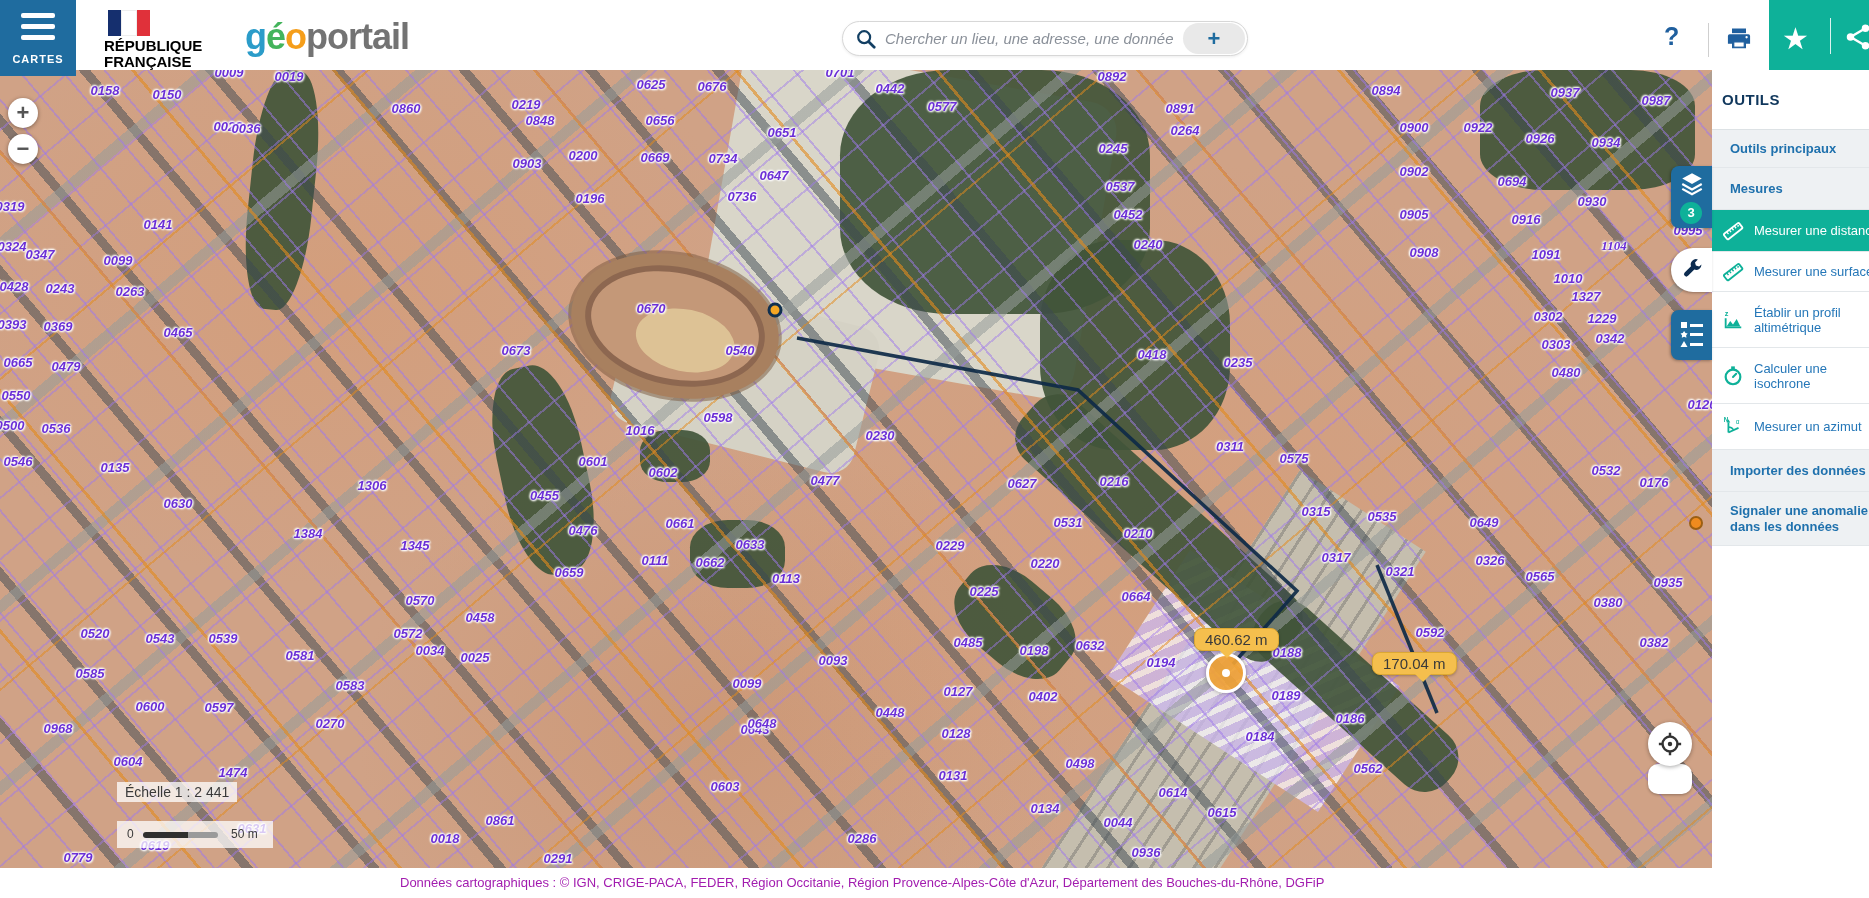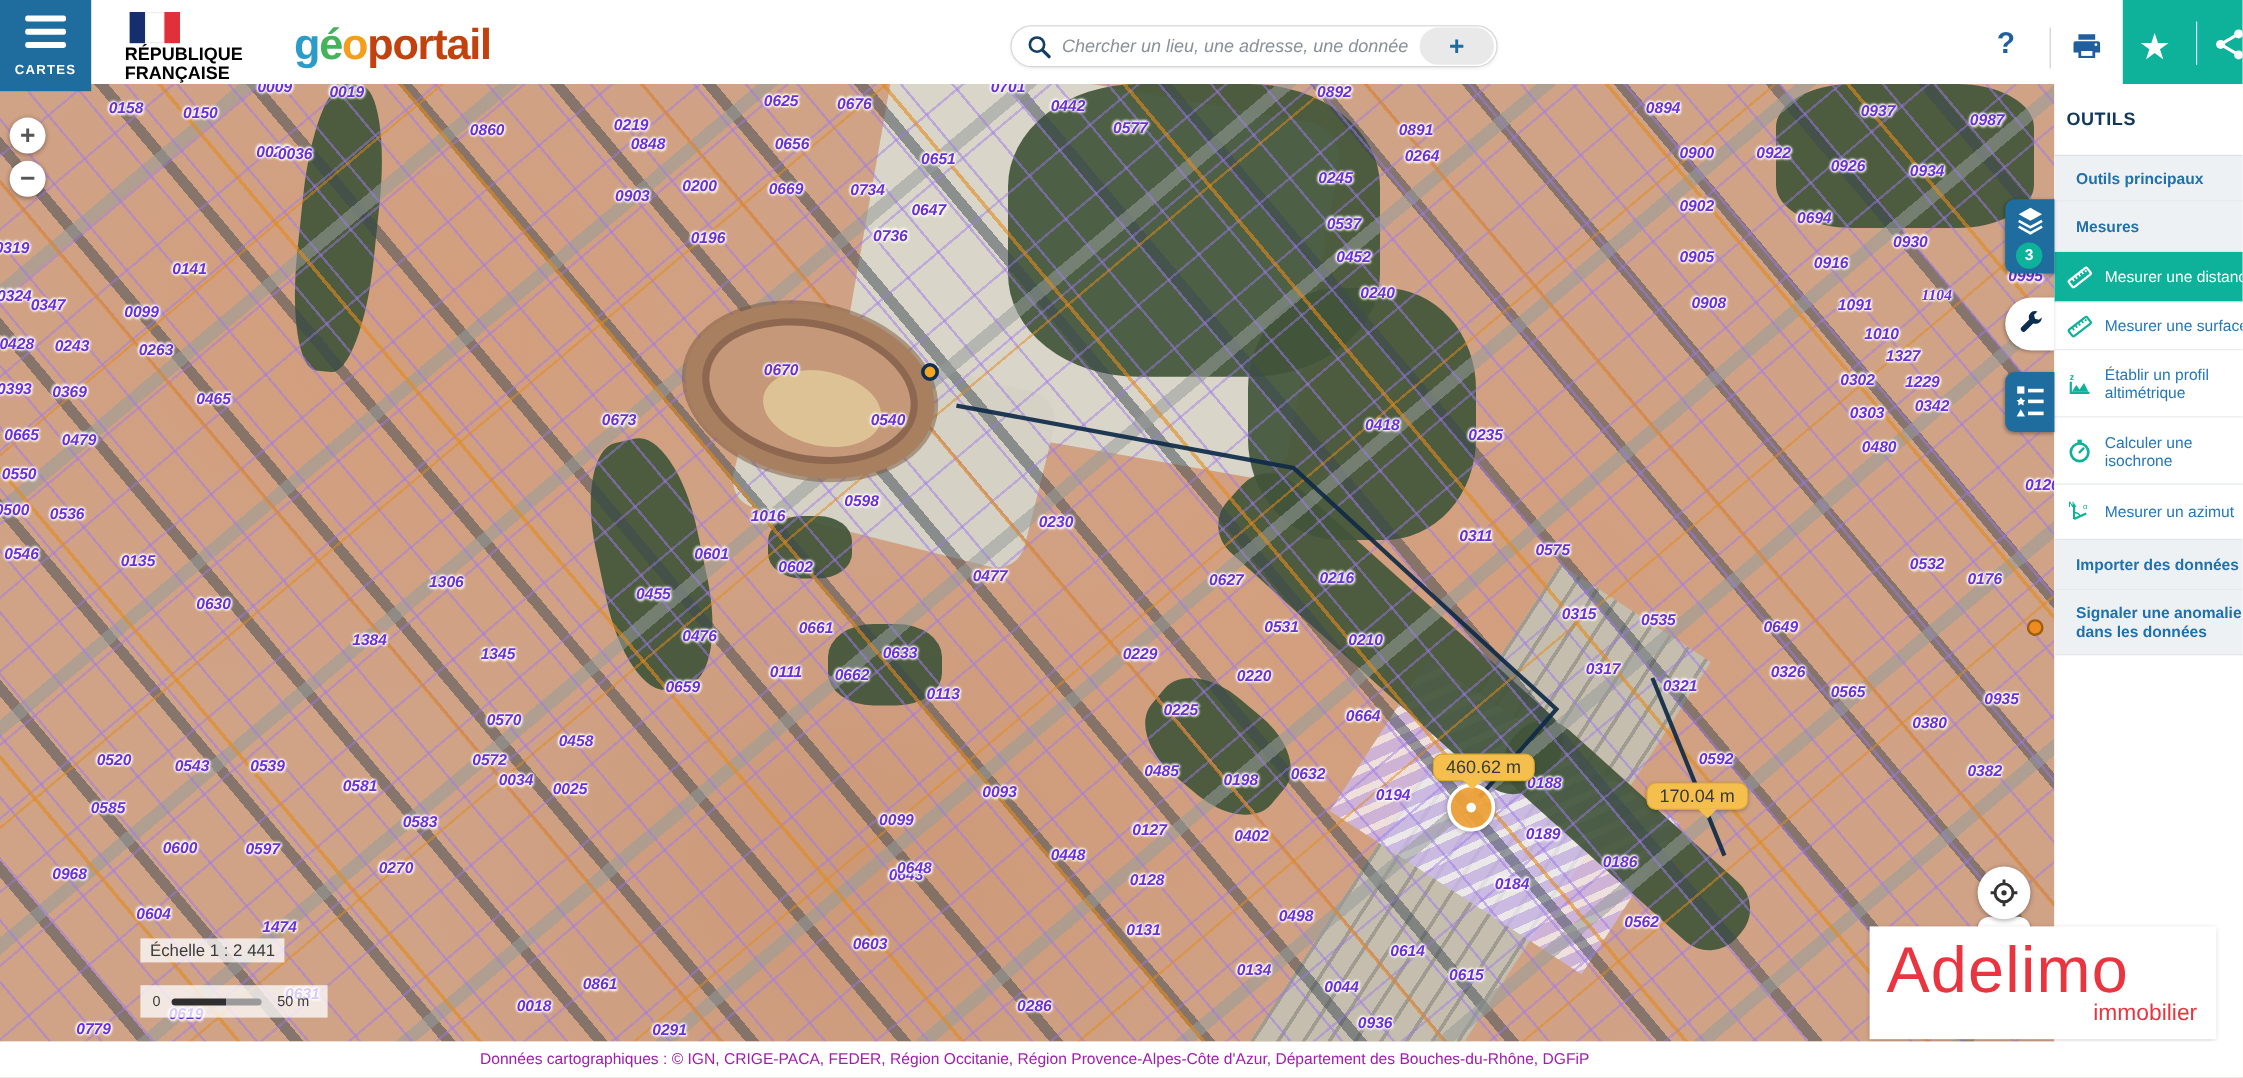--- a/index.html
+++ b/index.html
@@ -355,21 +355,21 @@
     <div class="abs rf-flag">
       <i style="background:#152f6e;"></i>
         <i style="background:#fff;border:1px solid #eee;"></i>
         <i style="background:#e0313a;"></i>
     </div>
     <div class="abs rf-text">
       <div>RÉPUBLIQUE</div>
       <div>FRANÇAISE</div>
     </div>
     <div class="abs geo-logo">
-      <span id="logo-g" style="color: rgb(43, 156, 201);">g</span><span id="logo-e" style="color: rgb(68, 180, 92);">é</span><span id="logo-o" style="color: rgb(245, 158, 27);">o</span><span id="logo-rest" style="color: #c2410c;">portail</span>
+      <span id="logo-g" style="color: rgb(43, 156, 201);">g</span><span id="logo-e" style="color: rgb(68, 180, 92);">é</span><span id="logo-o" style="color: rgb(245, 158, 27);">o</span><span id="logo-rest" style="color: #737373;">portail</span>
     </div>
 
     <div class="abs search-wrap">
       <svg width="22" height="22" viewBox="0 0 24 24" style="margin:0 8px 0 12px;">
         <circle cx="10" cy="10" r="6.5" fill="none" stroke="#123f63" stroke-width="2.4"></circle>
         <path d="M15 15l6 6" stroke="#123f63" stroke-width="3" stroke-linecap="round"></path>
       </svg>
       <input class="search-input" placeholder="Chercher un lieu, une adresse, une donnée" style="">
       <button class="search-add">+</button>
     </div>
@@ -499,22 +499,18 @@
     <svg width="26" height="30" viewBox="0 0 26 30" style="margin-top:10px;">
       <rect x="2" y="2" width="6" height="6" fill="#fff"></rect>
         <rect x="11" y="4" width="13" height="3" fill="#fff"></rect>
       <path d="M5 11l1.6 2.4L9.2 14l-1.8 2 .3 3-2.7-1.3L2.3 19l.3-3-1.8-2 2.6-.6z" fill="#fff" transform="scale(.85) translate(1,2)"></path>
       <rect x="11" y="13" width="13" height="3" fill="#fff"></rect>
       <path d="M5 21l3.5 6h-7z" fill="#fff"></path>
         <rect x="11" y="23" width="13" height="3" fill="#fff"></rect>
     </svg>
   </div>
 
-  <div class="adelimo abs">
-    <div class="name">Adelimo</div>
-    <div class="sub">immobilier</div>
-  </div>
 
   <div class="attrib abs">
     <span>Données cartographiques : ©    IGN,  CRIGE-PACA,  FEDER,  Région Occitanie,  Région Provence-Alpes-Côte d'Azur,  Département des Bouches-du-Rhône,  DGFiP</span>
   </div>
 
 </div>
 
 </body></html>

